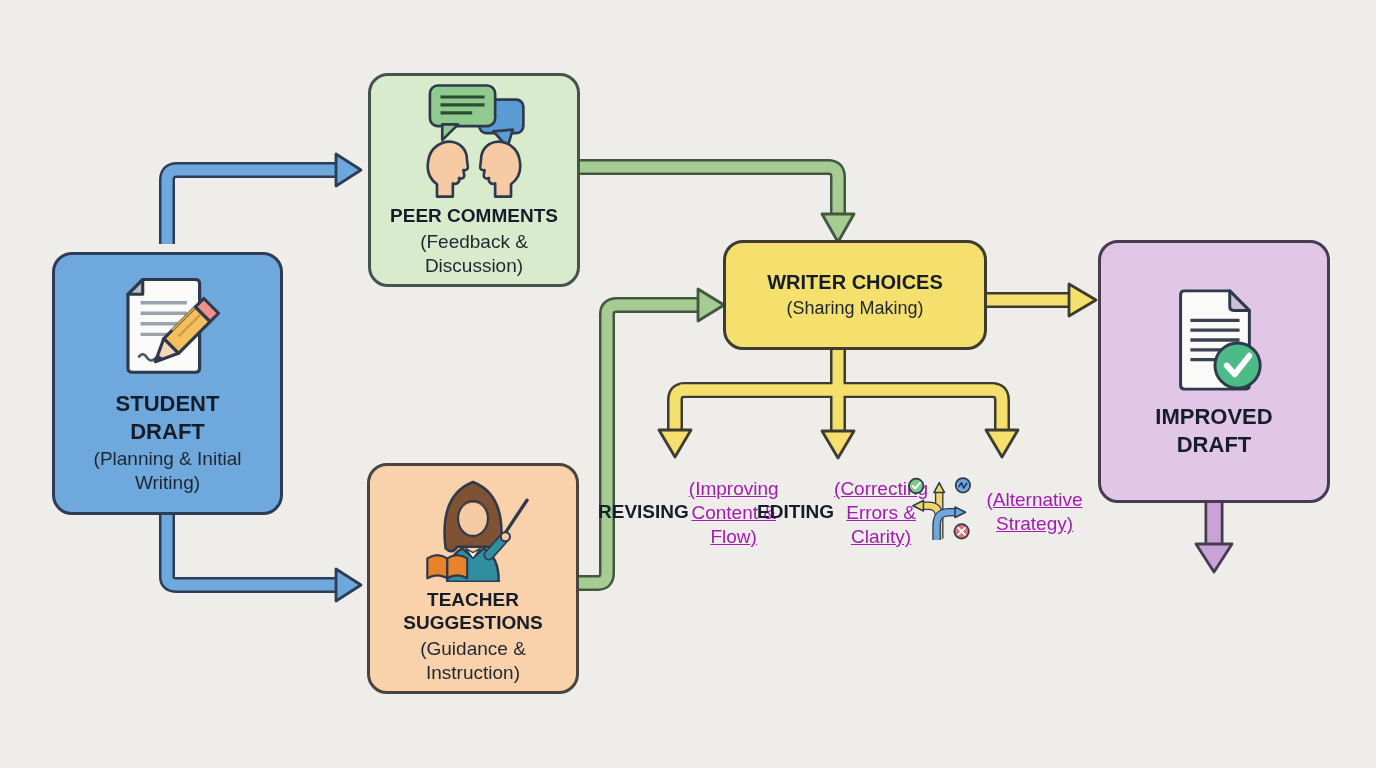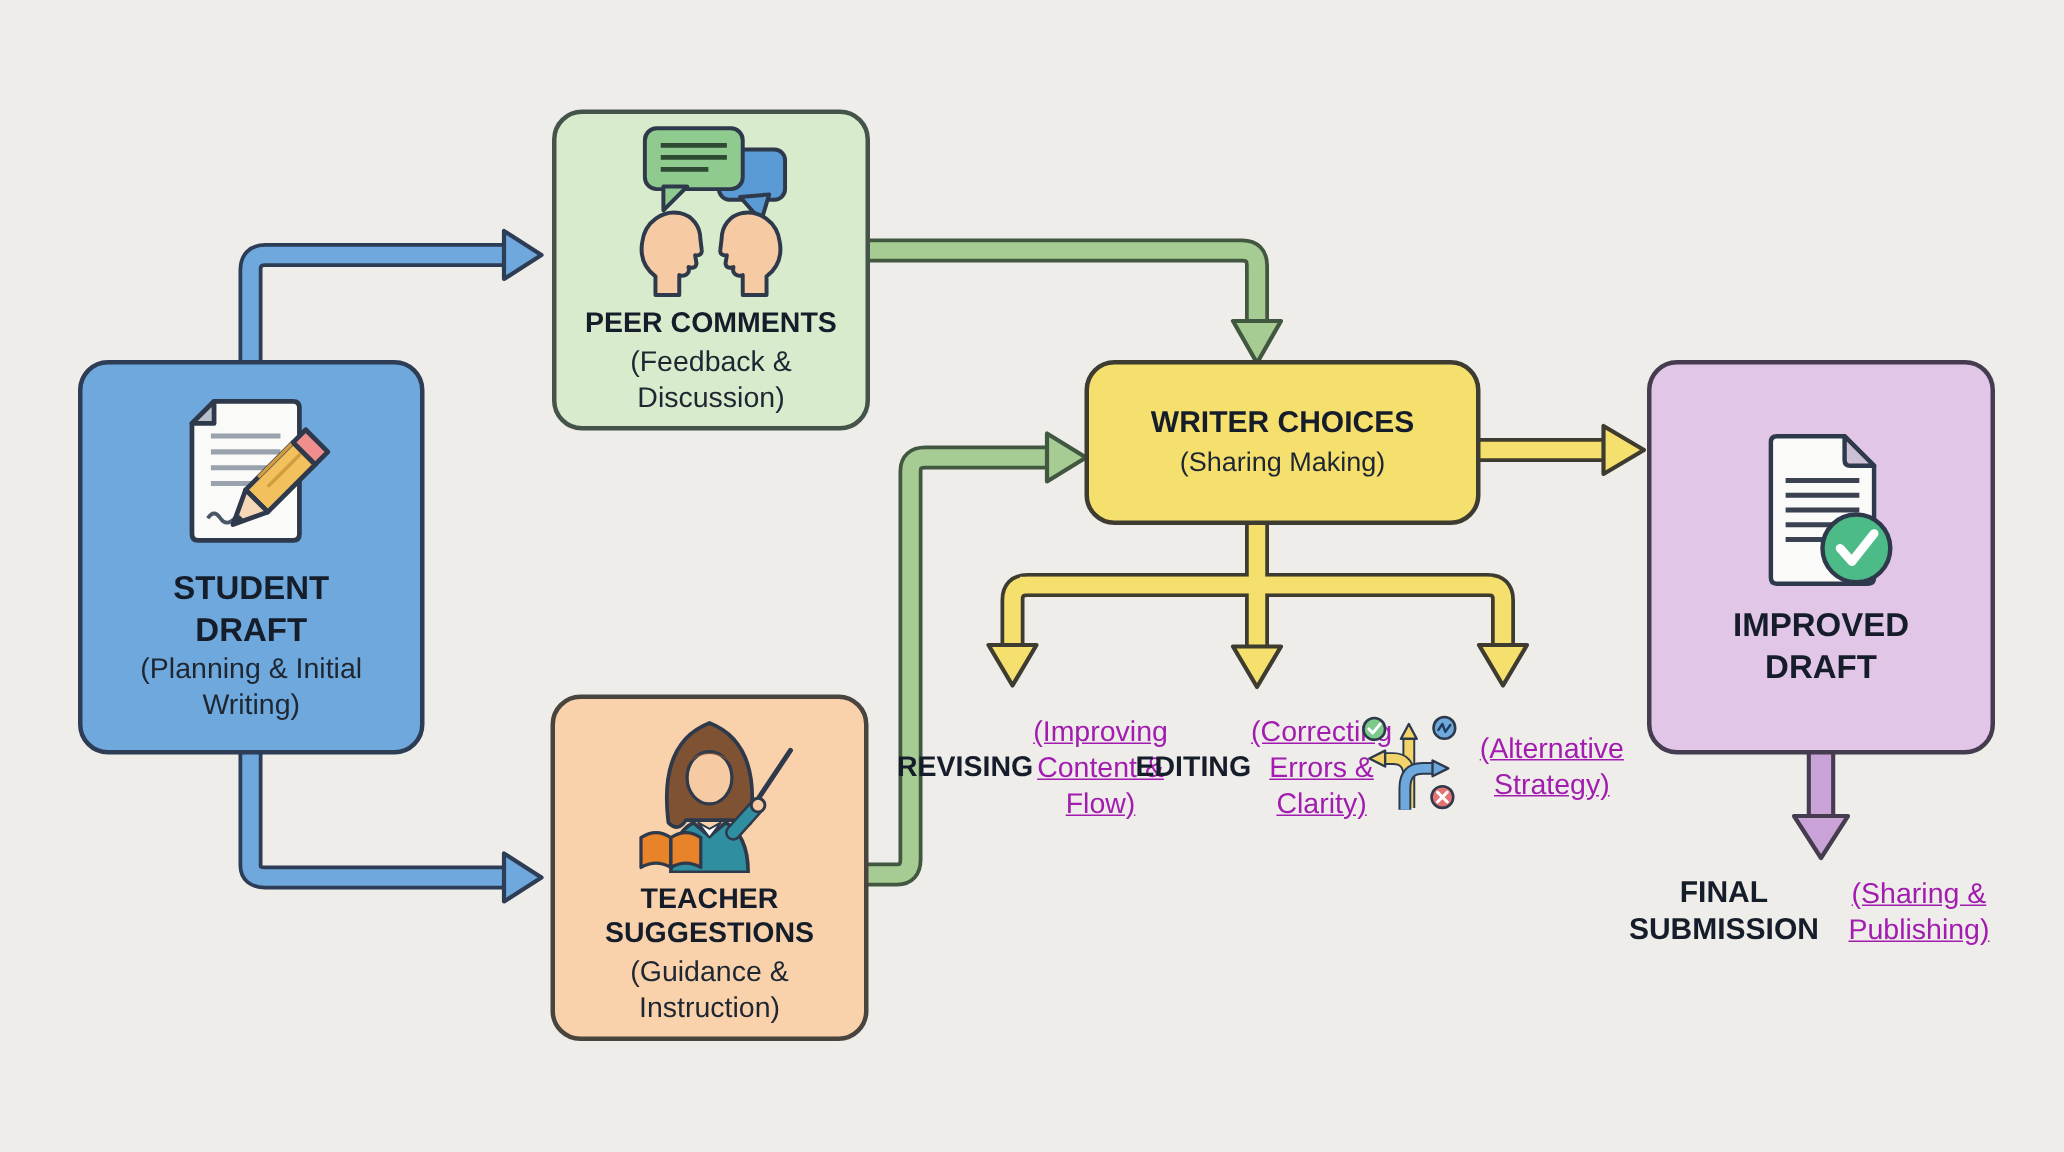--- a/index.html
+++ b/index.html
@@ -7,21 +7,21 @@
   .stage{position:relative;width:1376px;height:768px;background:#EEEDEA;overflow:hidden;}
   .arrows{position:absolute;left:0;top:0;z-index:1;}
   .node{position:absolute;z-index:2;display:flex;flex-direction:column;align-items:center;justify-content:center;
         text-align:center;border-radius:20px;box-sizing:border-box;padding:6px 6px;}
   .node .title{font-weight:bold;color:#161D2A;line-height:1.25;}
   .node .subtitle{color:#1E2631;line-height:1.26;}
   .leaf{position:absolute;z-index:2;display:flex;flex-direction:row;align-items:center;text-align:center;}
   .leaf .title{font-weight:bold;color:#161D2A;font-size:19px;line-height:1.24;}
   .leaf .subtitle{color:#a21caf;font-size:19px;line-height:1.26;text-decoration:underline;}
 
-  .node-student{left:52px;top:240px;width:231px;height:263px;background:#6FA8DC;border:3.5px solid #2C3D55;}
+  .node-student{left:52px;top:252px;width:231px;height:263px;background:#6FA8DC;border:3.5px solid #2C3D55;}
   .node-student .title{font-size:22px;max-width:140px;}
   .node-student .subtitle{font-size:19px;max-width:172px;}
 
   .node-peer{left:368px;top:73px;width:212px;height:214px;background:#D9EBCD;border:3.5px solid #44544A;}
   .node-peer .title{font-size:19px;}
   .node-peer .subtitle{font-size:19px;max-width:150px;}
 
   .node-teacher{left:367px;top:463px;width:212px;height:231px;background:#F9D2AB;border:3.5px solid #4A443E;}
   .node-teacher .title{font-size:19px;max-width:170px;}
   .node-teacher .subtitle{font-size:19px;max-width:150px;}
@@ -242,18 +242,14 @@
       <circle cx="17" cy="18" r="11" fill="#7CC98B" stroke="#2E3A4C" stroke-width="2.6"></circle>
       <path d="M11.5,18 L15.5,22 L23,13" fill="none" stroke="#FFFFFF" stroke-width="3" stroke-linecap="round" stroke-linejoin="round"></path>
       <circle cx="88" cy="17" r="11" fill="#6FA8DC" stroke="#2E3A4C" stroke-width="2.6"></circle>
       <path d="M82,19 L86,13 L89,21 L94,14" fill="none" stroke="#1E3A5C" stroke-width="2.4" stroke-linecap="round" stroke-linejoin="round"></path>
       <circle cx="86" cy="87" r="11" fill="#E57373" stroke="#2E3A4C" stroke-width="2.6"></circle>
       <path d="M81,82 L91,92 M91,82 L81,92" stroke="#FFFFFF" stroke-width="3" stroke-linecap="round"></path>
     </svg>
     <div class="subtitle">(Alternative Strategy)</div>
   </div>
 
-  <div class="leaf leaf-final">
-    <div class="title">FINAL SUBMISSION</div>
-    <div class="subtitle">(Sharing &amp; Publishing)</div>
-  </div>
 
 </div>
 
 </body></html>

